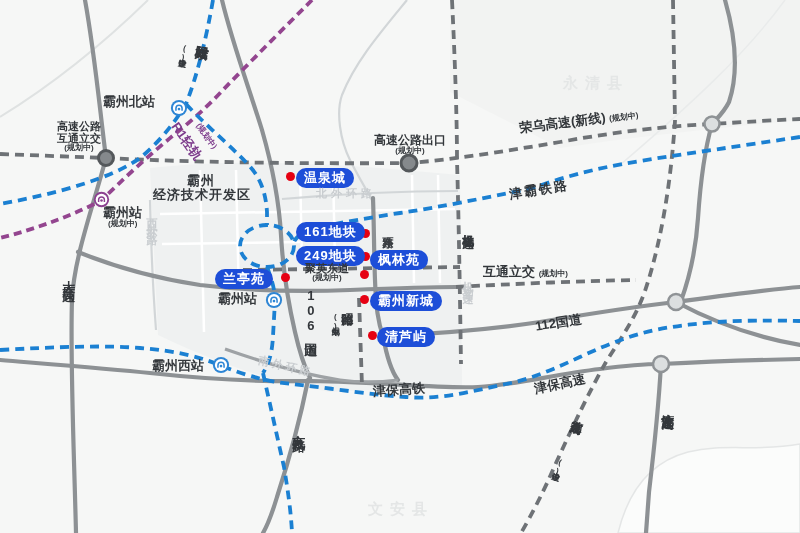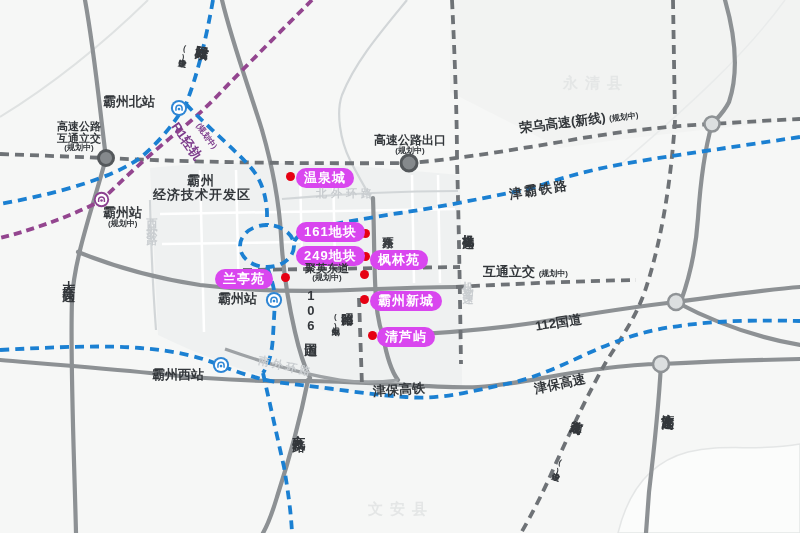--- a/index.html
+++ b/index.html
@@ -4,21 +4,21 @@
 <style>
   html,body { margin:0; padding:0; }
   body { font-family:"Liberation Sans","DejaVu Sans",sans-serif; background:#f6f7f6; }
   #map { position:relative; width:800px; height:533px; background:#f6f7f6; overflow:hidden; }
   #map svg.base { position:absolute; left:0; top:0; }
   .lbl { position:absolute; white-space:nowrap; font-weight:bold; color:#33373b; font-size:13px; line-height:1.1; }
   .sm  { font-size:8px; }
   .v   { writing-mode:vertical-rl; text-orientation:upright; }
   .faint { color:#c9cdd0; }
   .wm  { color:#e4e6e6; letter-spacing:7px; font-size:15px; }
-  .pill { position:absolute; background:#d946ef; color:#fff; font-weight:bold; font-size:13px;
+  .pill { position:absolute; background:#1d4ed8; color:#fff; font-weight:bold; font-size:13px;
           line-height:1; padding:3px 8px 4px 8px; border-radius:11px; letter-spacing:1px; white-space:nowrap; }
   .dot  { position:absolute; width:9px; height:9px; border-radius:50%; background:#e60012; }
   .sta  { position:absolute; width:18px; height:18px; }
   .ctr  { text-align:center; }
 </style>
 </head>
 <body>
 
 <div id="map">
 
@@ -122,21 +122,21 @@
         <circle cx="10" cy="10" r="6.8" fill="#fff"></circle>
         <path d="M6.6,13 v-2.6 a3.4,3.4 0 0 1 6.8,0 V13" fill="none" stroke="#2e86d5" stroke-width="1.7"></path>
         <circle cx="10" cy="11.2" r="1.5" fill="#2e86d5"></circle>
       </svg>
   </div>
 
   <div class="lbl" style="left:103px;top:95px;">霸州北站</div>
   <div class="lbl" style="left:103px;top:206px;">霸州站</div>
   <div class="lbl sm" style="left:108px;top:220px;">(规划中)</div>
   <div class="lbl" style="left:218px;top:292px;">霸州站</div>
-  <div class="lbl" style="left:152px;top:359px;margin-top:9px;">霸州西站</div>
+  <div class="lbl" style="left:152px;top:359px;">霸州西站</div>
 
   <div class="lbl ctr" style="left:48px;top:120px;width:62px;font-size:11px;">
     <div>高速公路</div>
     <div>互通立交</div>
     <div class="sm">(规划中)</div>
   </div>
   <div class="lbl ctr" style="left:374px;top:134px;font-size:12px;">
     <div>高速公路出口</div>
     <div class="sm">(规划中)</div>
   </div>

